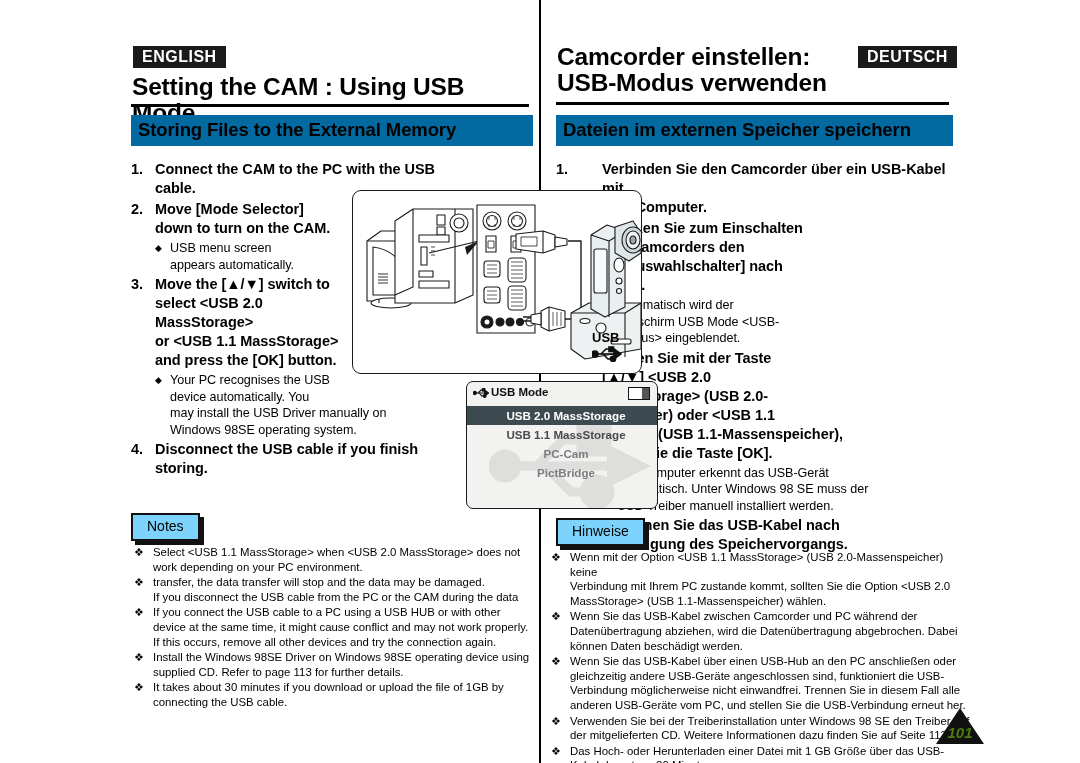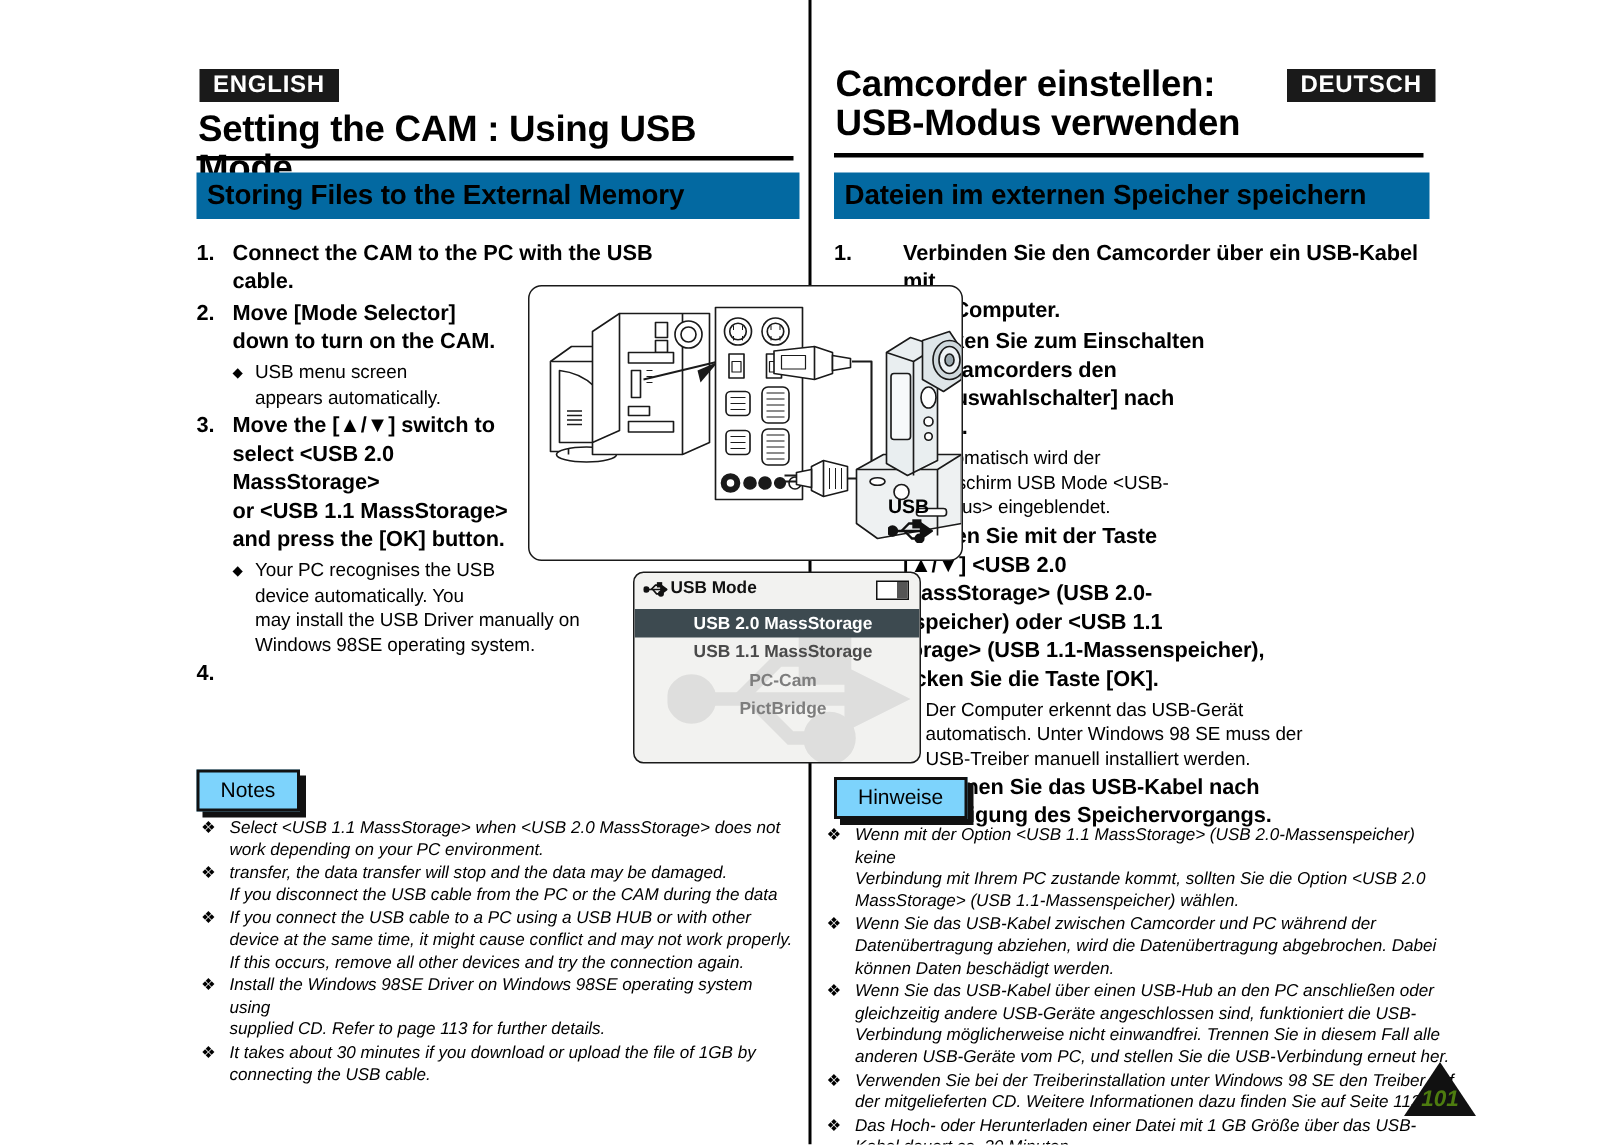--- a/index.html
+++ b/index.html
@@ -74,21 +74,21 @@
   
   .illus{
     position:absolute;left:352px;top:190px;width:288px;height:182px;
     border:1.5px solid #1a1a1a;border-radius:9px;background:#fff;
     overflow:hidden;
   }
   .illus svg{display:block;}
 
   
   .lcd{
-    position:absolute;left:422px;top:381px;width:190px;height:126px;
+    position:absolute;left:466px;top:381px;width:190px;height:126px;
     background:#f2f2f0;border:1.6px solid #1a1a1a;border-radius:7px;
     overflow:hidden;
   }
   .lcd-head{
     position:relative;height:22px;border-bottom:0px;
   }
   .lcd-title{
     position:absolute;left:24px;top:4px;font-size:11.5px;font-weight:bold;color:#111;
   }
   .lcd-usbicon{position:absolute;left:6px;top:5px;width:16px;height:12px;}
@@ -122,21 +122,21 @@
   .notes-en-box{left:131px;top:513px;}
   .notes-de-box{left:556px;top:518px;}
 
   .notes-list{position:absolute;font-size:11.4px;line-height:14.6px;}
   .notes-en{left:131px;top:545px;width:400px;}
   .notes-de{left:548px;top:550px;width:425px;}
   .note{position:relative;padding-left:22px;margin-bottom:1px;}
   .note::before{
     content:"\2756";position:absolute;left:3px;top:0;font-size:11px;line-height:15px;
   }
-  .note .ln{display:block;font-style:italic;}
+  .note .ln{display:block;}
 
   
   .pagenum{
     position:absolute;left:936px;top:708px;width:48px;height:40px;
   }
   .pagenum .tri{
     position:absolute;left:0;top:0;width:0;height:0;
     border-left:24px solid transparent;border-right:24px solid transparent;
     border-bottom:36px solid #111;
   }
@@ -189,40 +189,44 @@
           <div class="sub" style="margin-left:0px">
             <span class="ln">Your PC recognises the USB</span>
             <span class="ln">device automatically. You</span>
             <span class="ln">may install the USB Driver manually on</span>
             <span class="ln">Windows 98SE operating system.</span>
           </div>
         </div>
       </div>
       <div class="step step-en">
         <div class="step-num">4.</div>
+        <div class="step-body">
+          <div>Disconnect the USB cable if you finish</div>
+          <div>storing.</div>
+        </div>
       </div>
     </div>
 
   <div class="notes-box notes-en-box">Notes</div>
   <div class="notes-list notes-en" id="notes-en">
       <div class="note">
         <span class="ln">Select &lt;USB 1.1 MassStorage&gt; when &lt;USB 2.0 MassStorage&gt; does not</span>
         <span class="ln">work depending on your PC environment.</span>
       </div>
       <div class="note">
         <span class="ln">transfer, the data transfer will stop and the data may be damaged.</span>
         <span class="ln">If you disconnect the USB cable from the PC or the CAM during the data</span>
       </div>
       <div class="note">
         <span class="ln">If you connect the USB cable to a PC using a USB HUB or with other</span>
         <span class="ln">device at the same time, it might cause conflict and may not work properly.</span>
         <span class="ln">If this occurs, remove all other devices and try the connection again.</span>
       </div>
       <div class="note">
-        <span class="ln">Install the Windows 98SE Driver on Windows 98SE operating system using</span>
+        <span class="ln">Install the Windows 98SE Driver on Windows 98SE operating device using</span>
         <span class="ln">supplied CD. Refer to page 113 for further details.</span>
       </div>
       <div class="note">
         <span class="ln">It takes about 30 minutes if you download or upload the file of 1GB by</span>
         <span class="ln">connecting the USB cable.</span>
       </div>
     </div>
 
   <div class="lang-badge badge-de">DEUTSCH</div>
   <div class="chapter-title title-de">

